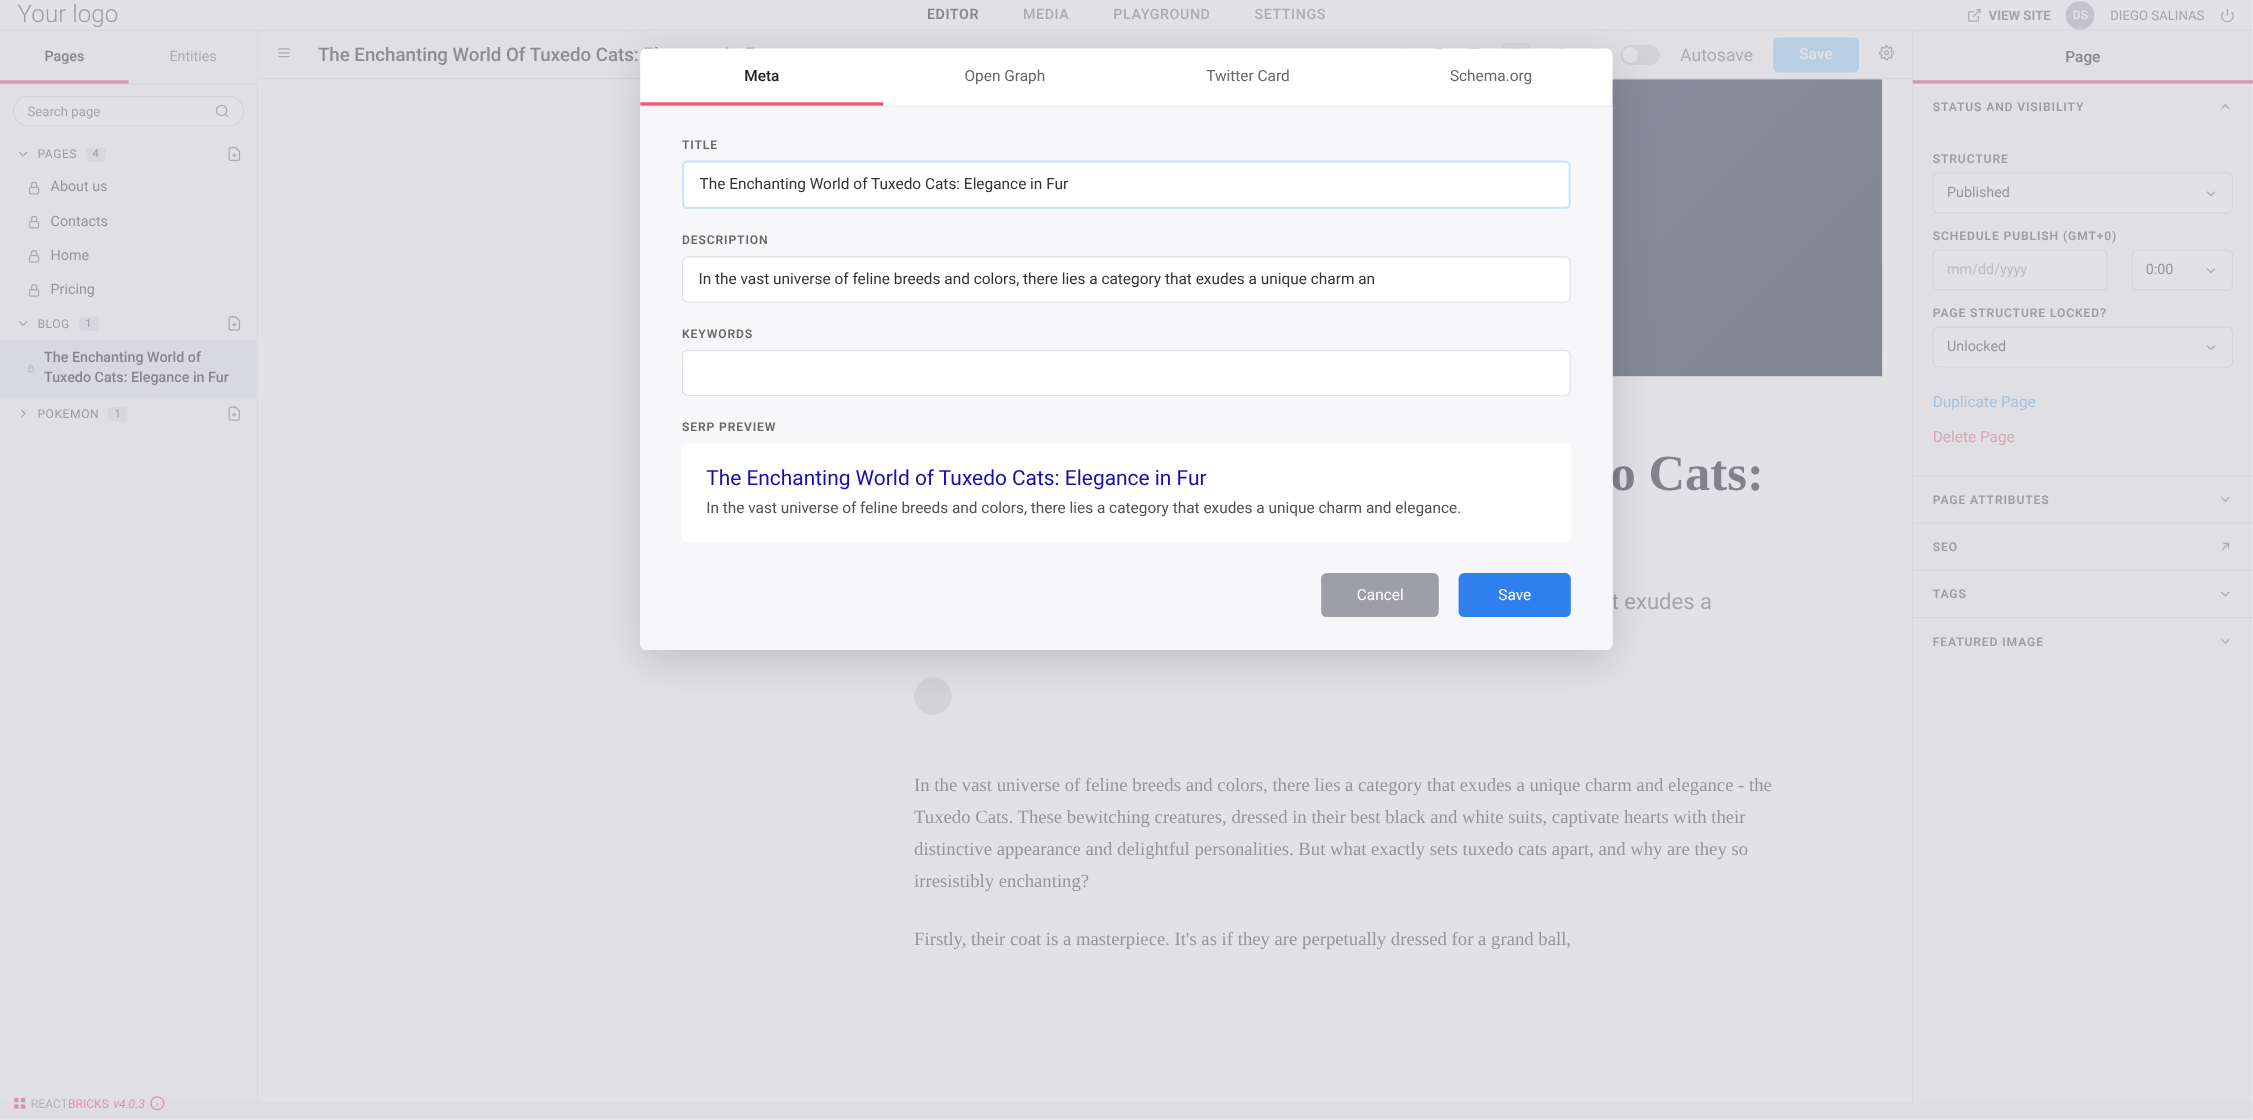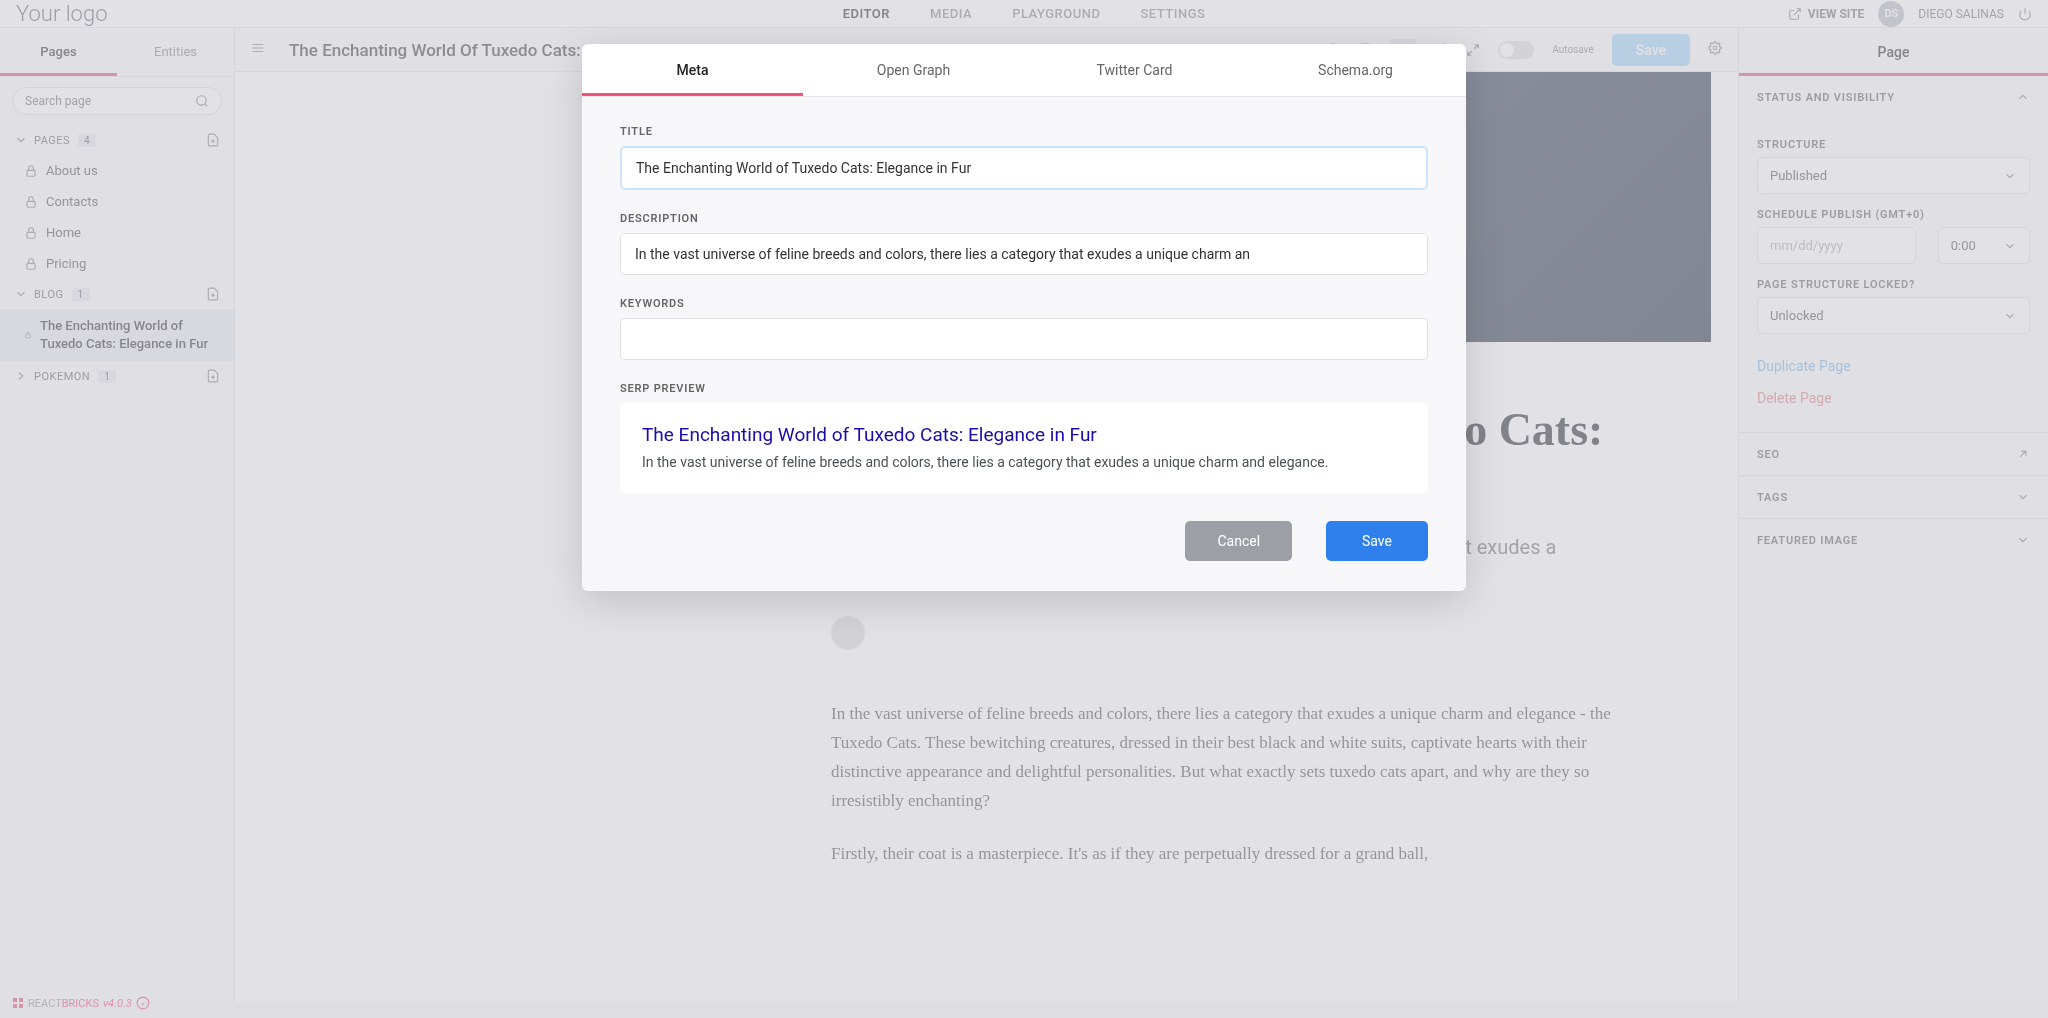--- a/index.html
+++ b/index.html
@@ -32,21 +32,21 @@
 .nav-item-text { line-height:1.4; }
 
 .canvas { flex:1; background:#fff; position:relative; overflow:hidden; }
 .canvas-toolbar { height:44px; border-bottom:1px solid #e5e5e8; display:flex; align-items:center; padding:0 16px; gap:14px; background:#fafafb; }
 .canvas-toolbar .title { font-size:17px; color:#444; font-weight:500; flex:1; }
 .tool-icons { display:flex; gap:18px; align-items:center; }
 .tool-icons .ico { color:#999; cursor:pointer; display:flex; align-items:center; }
 .tool-icons .ico.active { background:#e8e8ec; padding:4px 6px; border-radius:4px; }
 .toggle { width:36px; height:18px; background:#ddd; border-radius:10px; position:relative; cursor:pointer; }
 .toggle::after { content:''; position:absolute; left:2px; top:2px; width:14px; height:14px; background:#fff; border-radius:50%; }
-.autosave { font-size:10px; color:#888; }
+.autosave { font-size:16px; color:#888; }
 .save-btn { background:#a5d4f5; color:#fff; padding:8px 24px; border-radius:5px; font-size:14px; cursor:pointer; border:none; font-weight:500; }
 .gear { color:#888; cursor:pointer; }
 
 .page-content { padding:0; overflow-y:auto; height:calc(100% - 44px); }
 .hero-img { width:880px; height:270px; background:linear-gradient(135deg,#4a5568,#2d3748); margin:0 0 0 596px; }
 .article { max-width:788px; margin:60px auto 0 596px; }
 .article h1 { font-size:46px; font-weight:600; color:#2d2d33; line-height:1.2; font-family:Georgia,serif; margin-bottom:20px; }
 .article .lead { font-size:20px; color:#777; line-height:1.5; margin-bottom:24px; }
 .author-row { display:flex; align-items:center; gap:10px; margin-bottom:50px; }
 .author-ava { width:34px; height:34px; border-radius:50%; background:#ddd; }
@@ -69,21 +69,21 @@
 .modal-tabs { display:flex; border-bottom:1px solid #e5e5e8; }
 .modal-tab { flex:1; text-align:center; padding:18px 0 15px; font-size:14px; color:#666; cursor:pointer; }
 .modal-tab.active { color:#222; border-bottom:3px solid #f0547b; font-weight:500; }
 .modal-body { padding:28px 38px 30px; background:#f7f7f9; }
 .m-label { font-size:11px; color:#666; letter-spacing:0.8px; font-weight:600; margin-bottom:8px; }
 .m-input { width:100%; background:#fff; border:2px solid #cde3f7; border-radius:5px; padding:12px 14px; font-size:14px; color:#333; margin-bottom:22px; outline:none; }
 .m-input.plain { border:1px solid #e0e0e4; }
 .serp { background:#fff; border-radius:5px; padding:20px 22px; margin-bottom:28px; }
 .serp-title { color:#1a0dab; font-size:19px; margin-bottom:6px; }
 .serp-desc { color:#4d5156; font-size:14px; line-height:1.5; }
-.modal-actions { display:flex; justify-content:flex-end; gap:34px; }
+.modal-actions { display:flex; justify-content:flex-end; gap:18px; }
 .btn-cancel { background:#9e9ea6; color:#fff; padding:12px 32px; border-radius:5px; border:none; font-size:14px; cursor:pointer; }
 .btn-save { background:#2f80ed; color:#fff; padding:12px 36px; border-radius:5px; border:none; font-size:14px; cursor:pointer; }
 
 .footer-brand { position:absolute; bottom:8px; left:12px; font-size:11px; color:#999; display:flex; align-items:center; gap:4px; }
 .footer-brand .rb { color:#f0547b; }
 .footer-brand .ver { color:#f0547b; font-style:italic; }
 .menu-trigger{ color:#999; cursor:pointer; margin-right:10px;}
 </style>
 </head>
 <body>
@@ -293,20 +293,26 @@
       <div class="rp-select">
         <span>Unlocked</span>
         <svg class="icon-svg" viewBox="0 0 24 24">
             <path d="m6 9 6 6 6-6"></path>
           </svg>
       </div>
       <div style="height:16px"></div>
       <div class="rp-link">Duplicate Page</div>
       <div class="rp-link del">Delete Page</div>
     </div>
+    <div class="rp-section-head rp-collapsed">
+        <span>PAGE ATTRIBUTES</span>
+        <svg class="icon-svg chev2" viewBox="0 0 24 24">
+          <path d="m6 9 6 6 6-6"></path>
+        </svg>
+      </div>
     <div class="rp-section-head rp-collapsed">
         <span>SEO</span>
         <svg class="icon-svg chev2" viewBox="0 0 24 24">
           <path d="M7 17L17 7M17 7h-8M17 7v8"></path>
         </svg>
       </div>
     <div class="rp-section-head rp-collapsed">
         <span>TAGS</span>
         <svg class="icon-svg chev2" viewBox="0 0 24 24">
           <path d="m6 9 6 6 6-6"></path>

